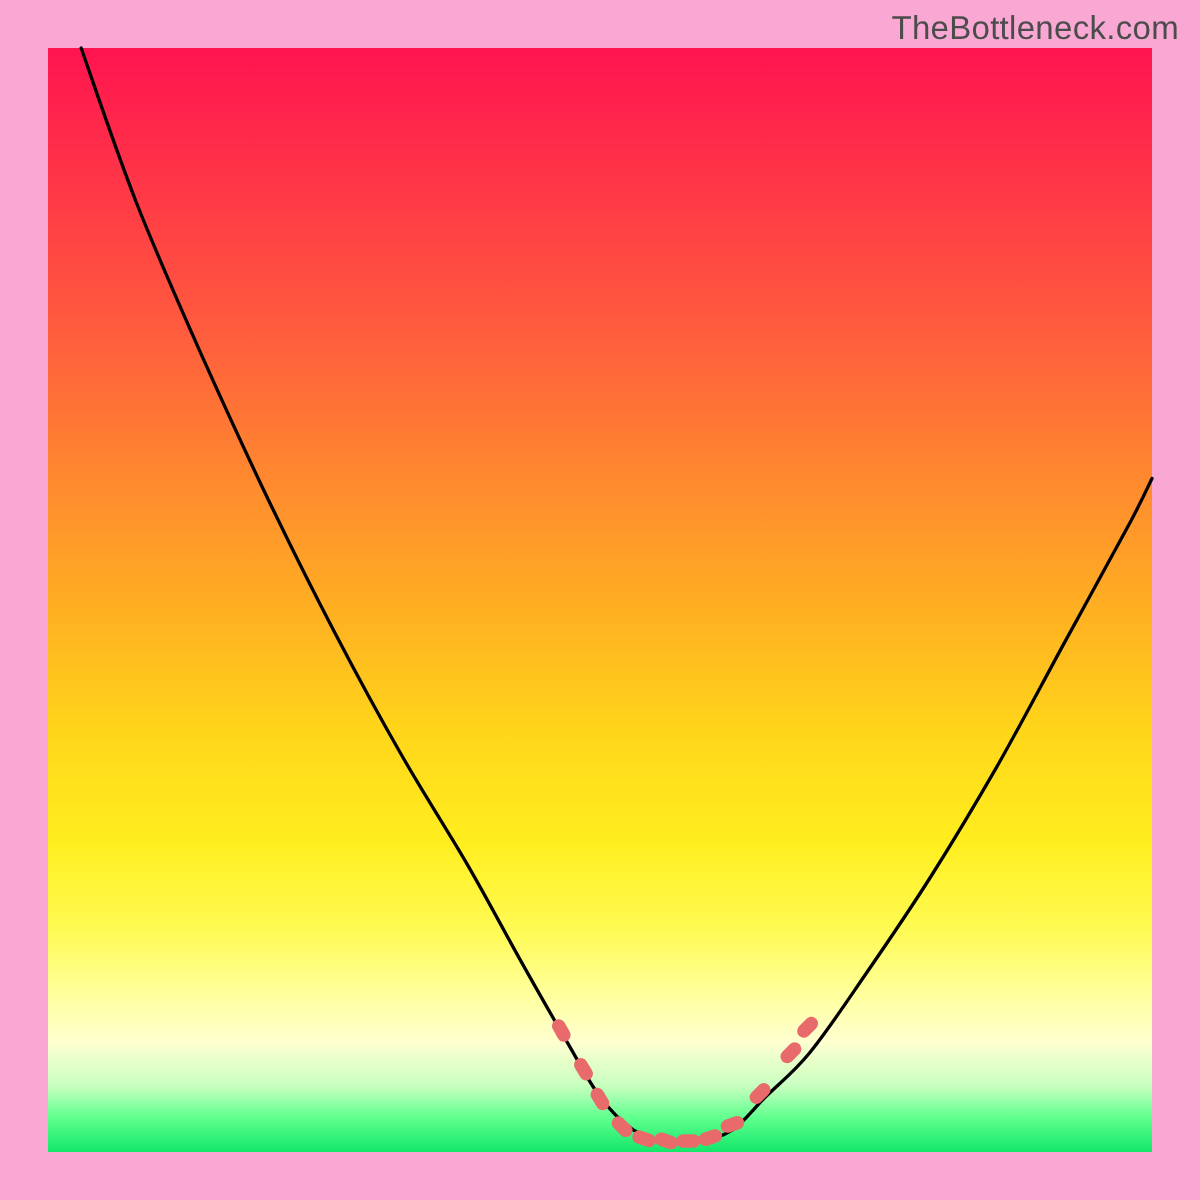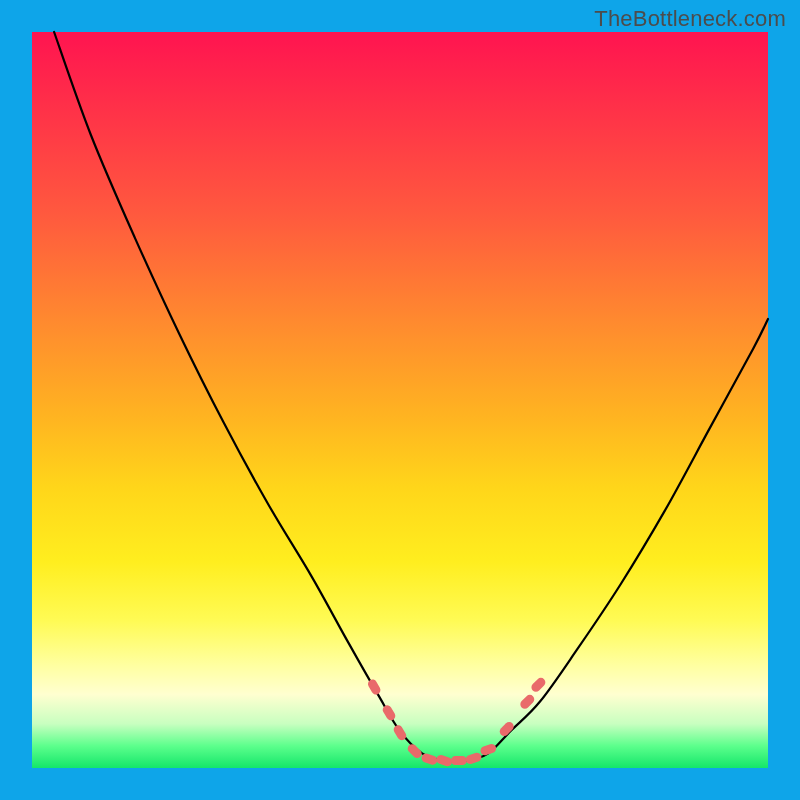--- a/index.html
+++ b/index.html
@@ -7,21 +7,21 @@
     padding: 0;
     width: 800px;
     height: 800px;
     overflow: hidden;
     background: #000;
     font-family: Arial, Helvetica, sans-serif;
   }
   .frame {
     position: absolute;
     inset: 0;
-    background: #0ea5e9;
+    background: #f9a8d4;
   }
   .plot {
     position: absolute;
     left: 32px;
     top: 32px;
     width: 736px;
     height: 736px;
     
     background: linear-gradient(
       to bottom,

